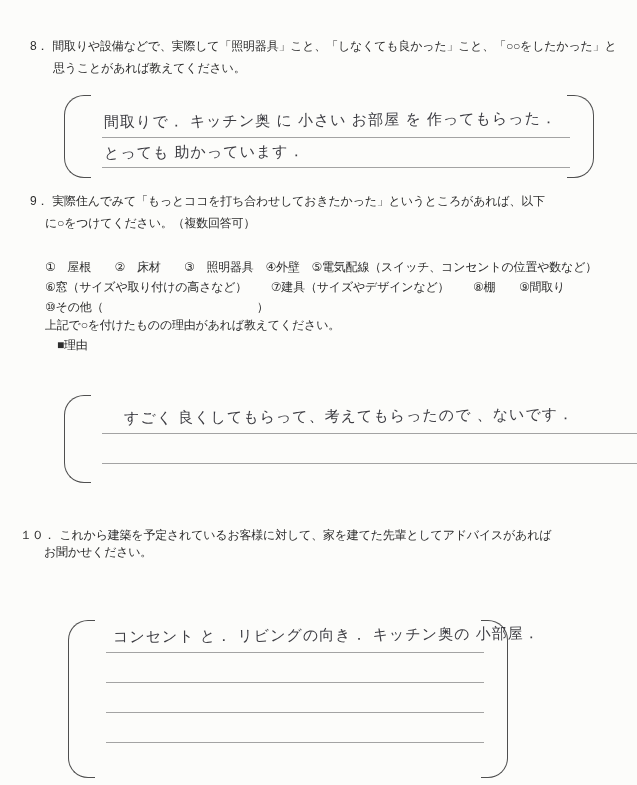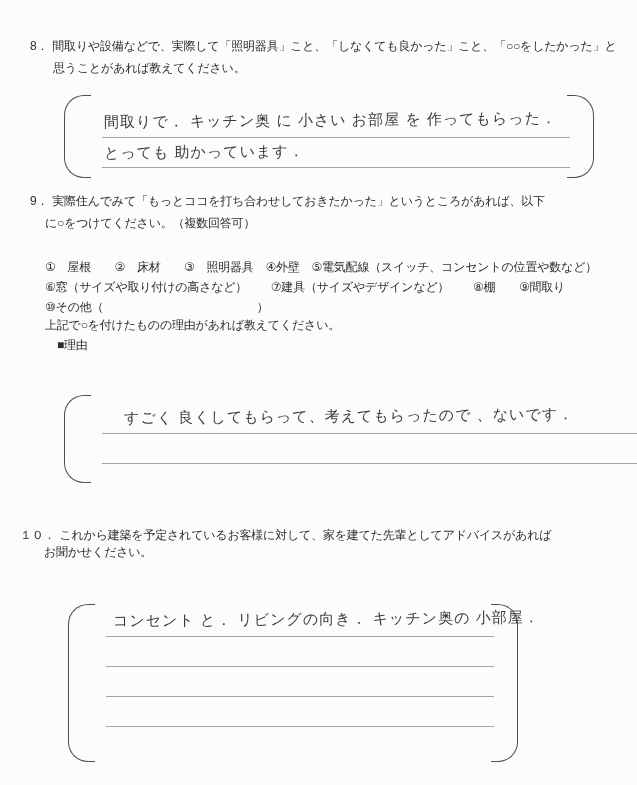--- a/index.html
+++ b/index.html
@@ -96,21 +96,21 @@
     <div class="hand" style="left:60px; top:12px;">すごく 良くしてもらって、考えてもらったので 、ないです．</div>
   </div>
 
   <div class="print" style="left:20px; top:527px;">
     <span class="qnum">１０．</span><span>これから建築を予定されているお客様に対して、家を建てた先輩としてアドバイスがあれば</span>
   </div>
   <div class="print" style="left:44px; top:545px;font-family:Liberation Mono, monospace;">
     <span>お聞かせください。</span>
   </div>
 
-  <div class="answer-box" style="left:50px; top:604px; width:440px; height:158px;padding-left:10px;">
+  <div class="answer-box" style="left:50px; top:620px; width:440px; height:158px;">
     <div class="bracket left"></div>
     <div class="bracket right"></div>
     <div class="rule" style="top:32px;"></div>
     <div class="rule" style="top:62px;"></div>
     <div class="rule" style="top:92px;"></div>
     <div class="rule" style="top:122px;"></div>
     <div class="hand" style="left:45px; top:6px;">コンセント と． リビングの向き． キッチン奥の 小部屋．</div>
   </div>
 
 </div>

